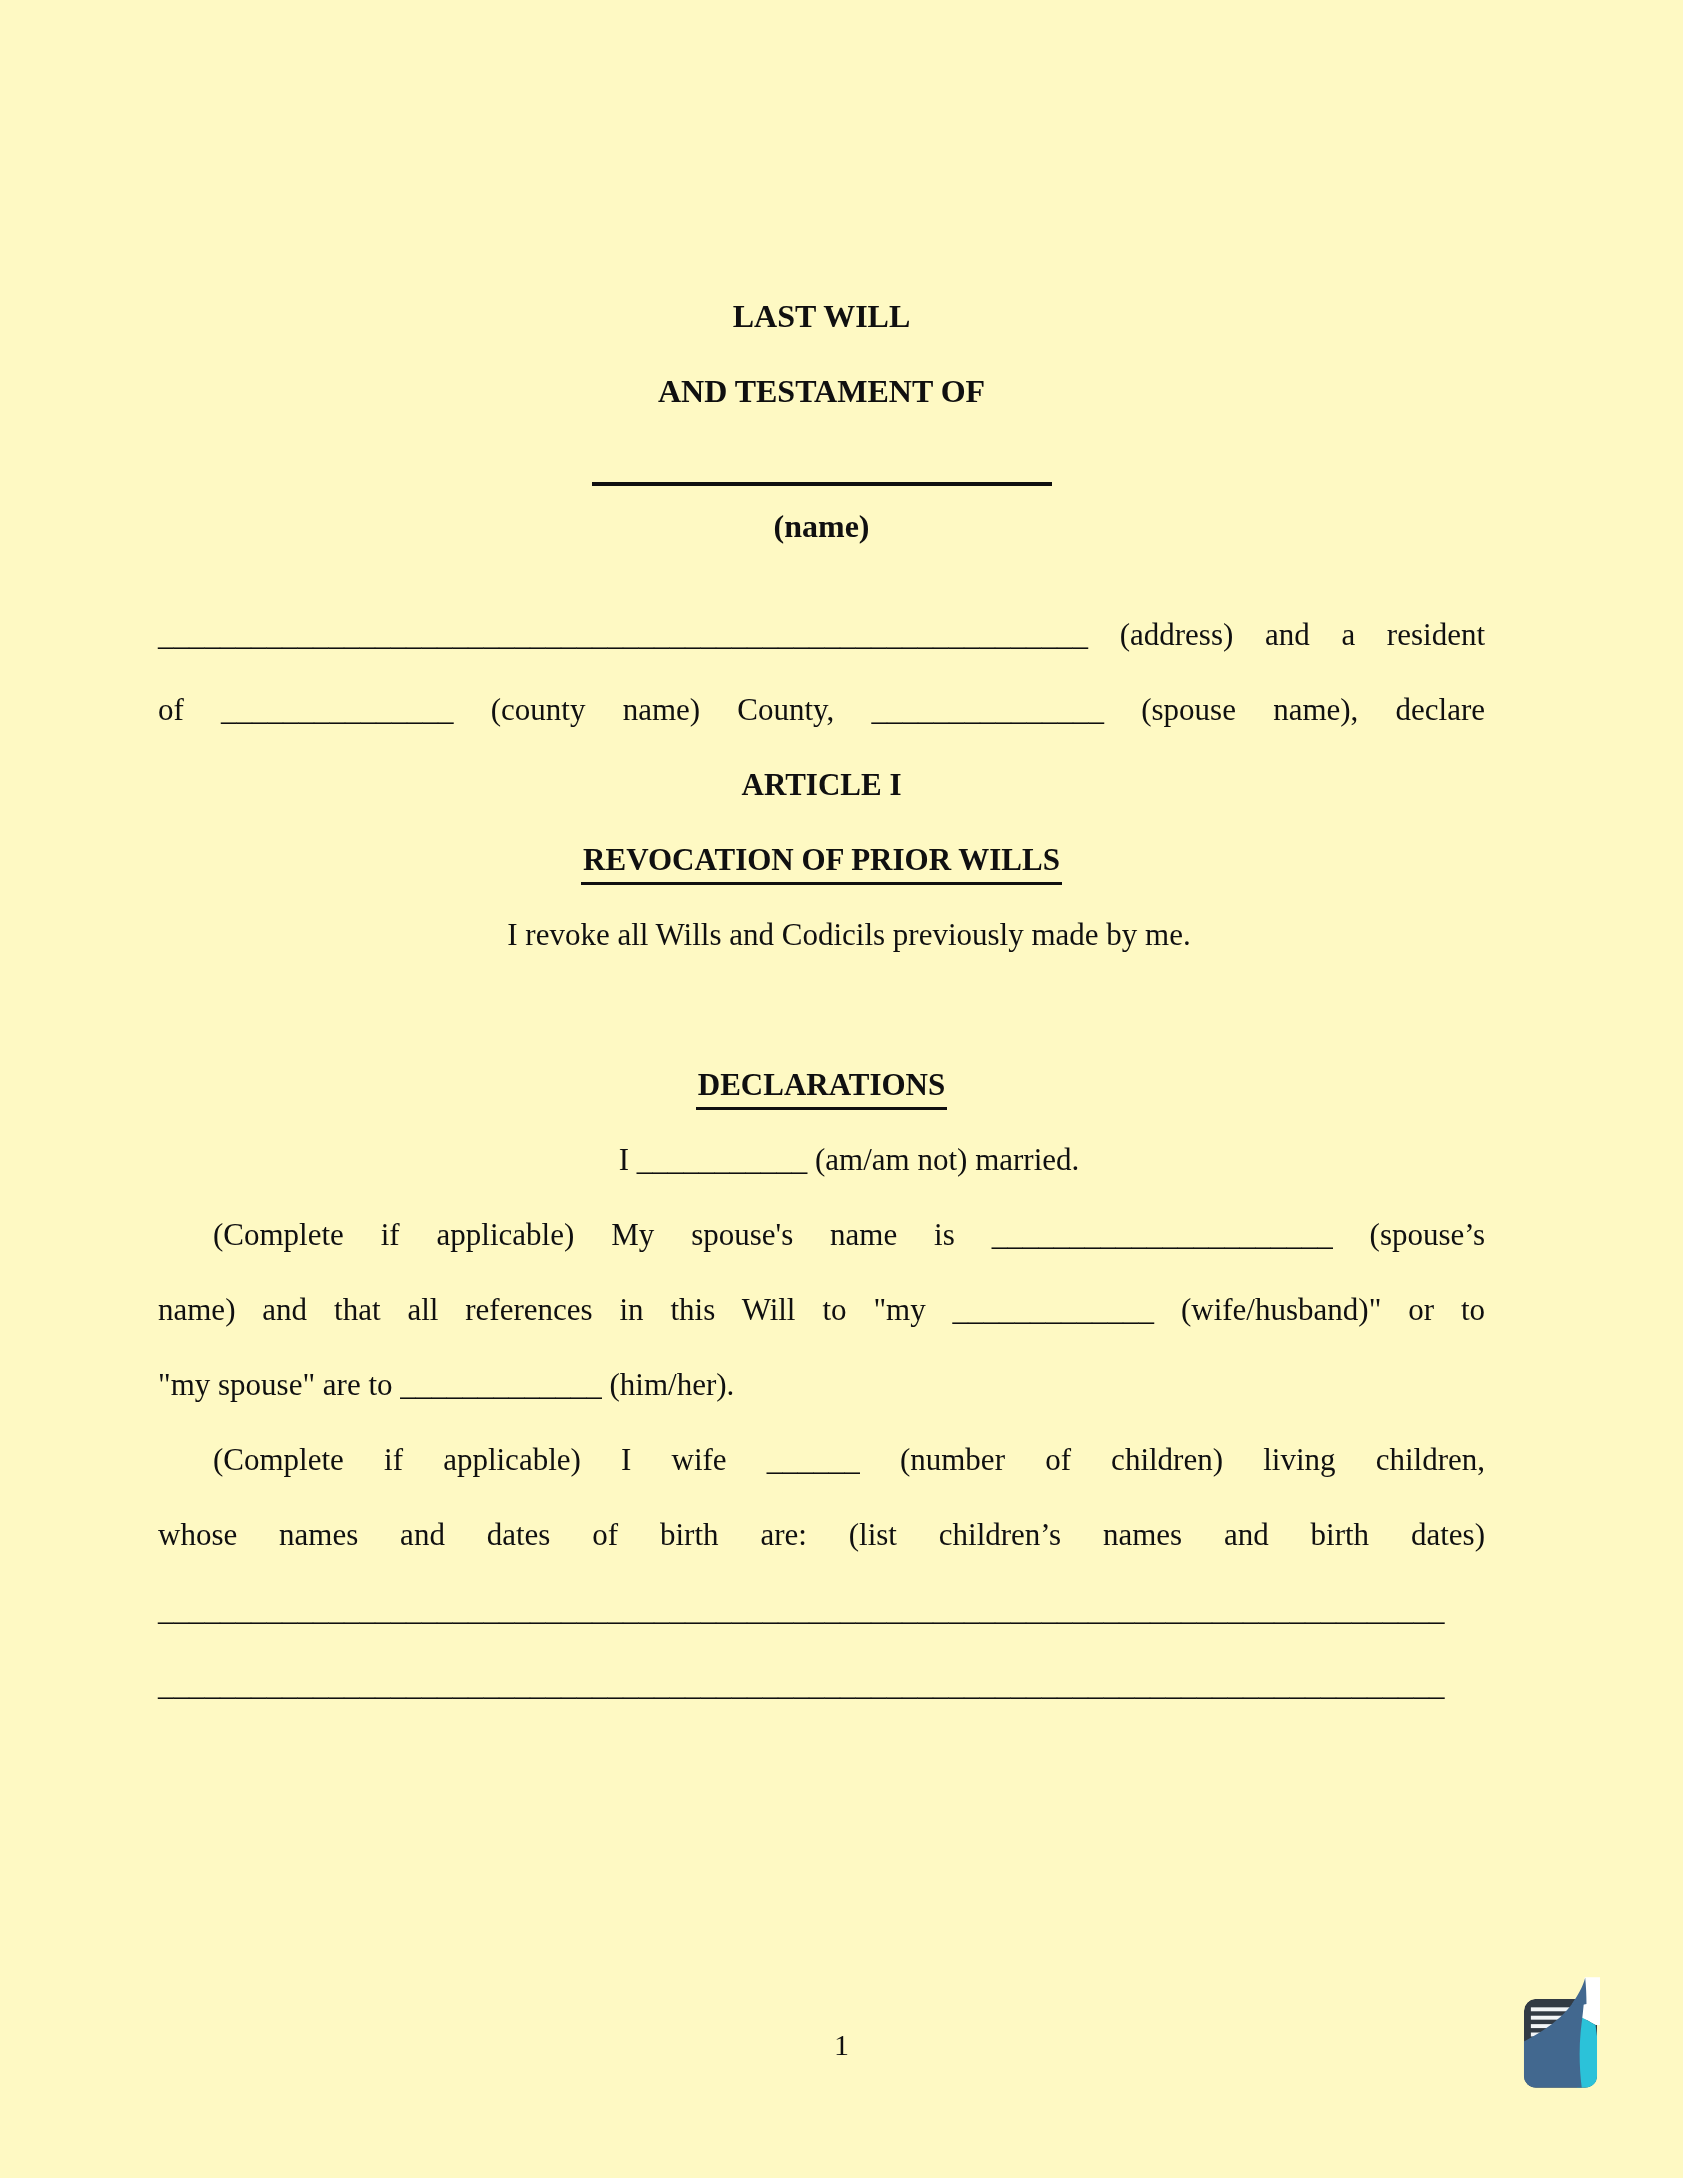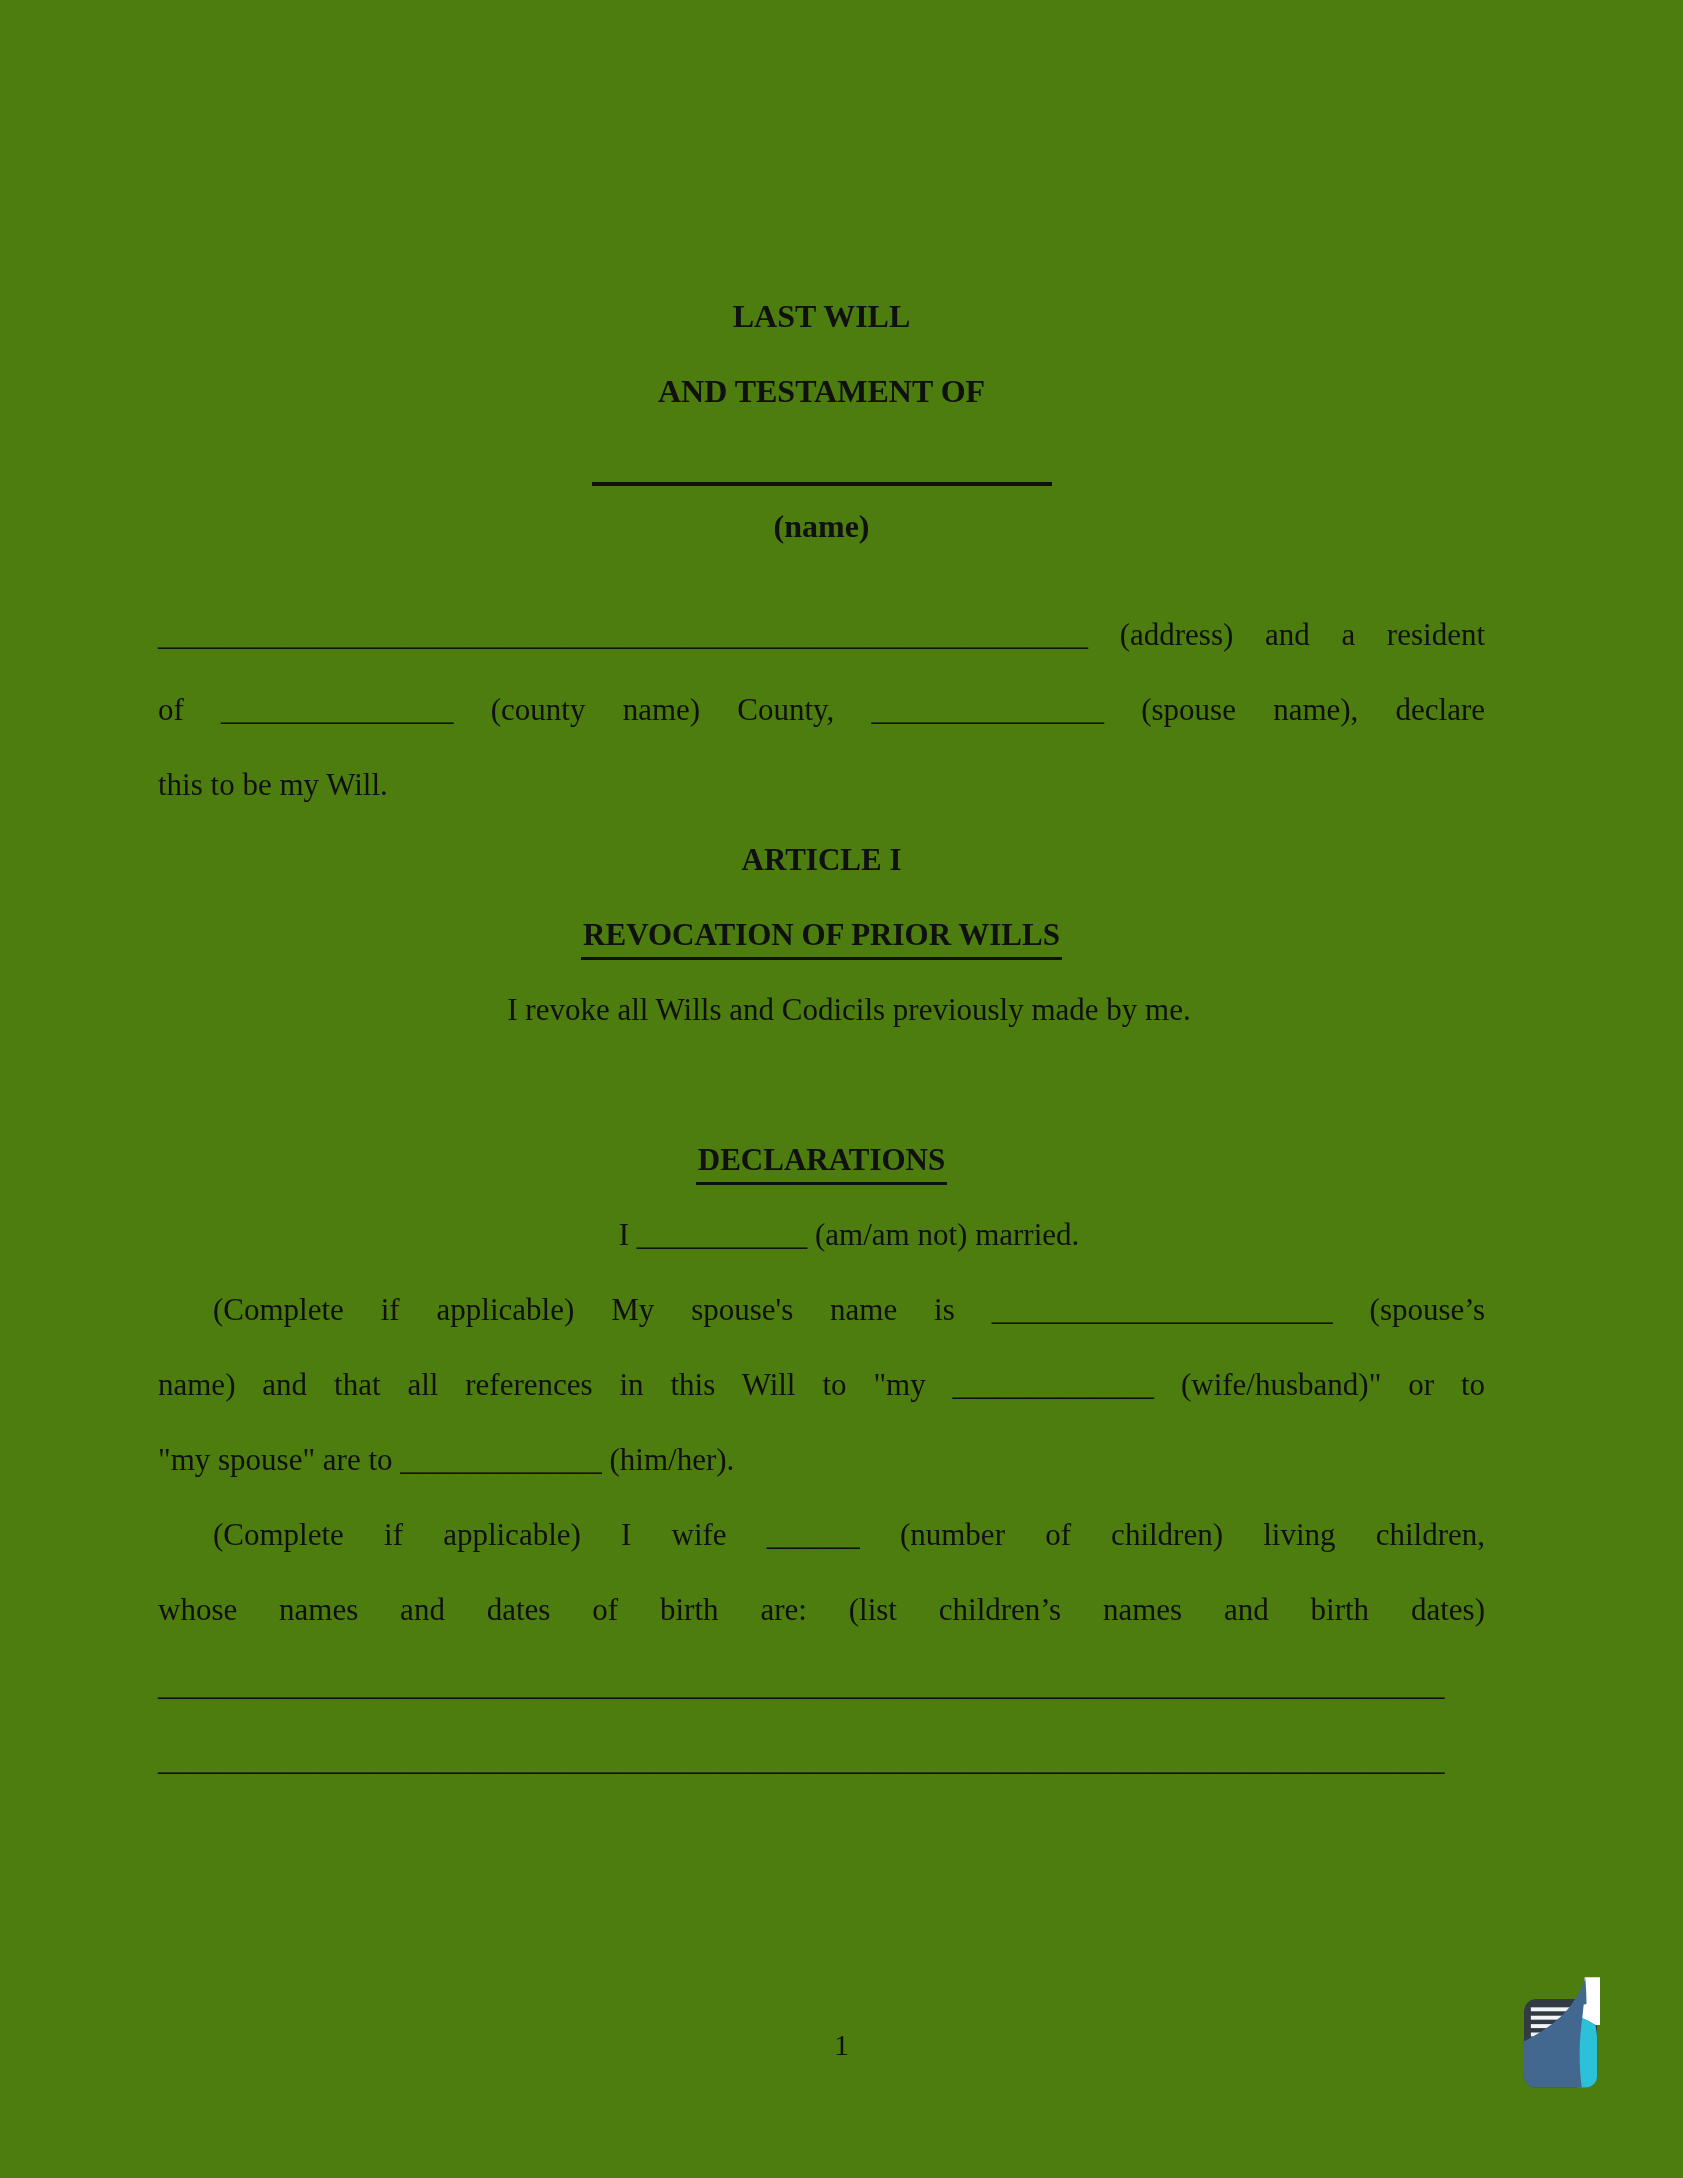--- a/index.html
+++ b/index.html
@@ -1,19 +1,19 @@
 <!DOCTYPE html>
 <html><head>
 <meta charset="utf-8">
 <style>
   html,body{margin:0;padding:0;background:#ffffff;}
   .page{
     position:relative;
     width:1683px;height:2178px;
-    background:#4d7c0f;
+    background:#fef9c3;
     font-family:"Liberation Serif", serif;
     color:#101010;
     overflow:hidden;
   }
   .content{position:absolute;left:158px;top:279px;width:1327px;}
   .line{font-size:31px;line-height:75px;}
   .title-line{font-size:32px;line-height:75px;}
   .center{text-align:center;}
   .left{text-align:left;}
   .just{text-align:justify;text-align-last:justify;-moz-text-align-last:justify;}
@@ -38,21 +38,20 @@
     <div class="title-block">
       <div class="title-line center b">LAST WILL</div>
       <div class="title-line center b">AND TESTAMENT OF</div>
       <div class="name-rule"></div>
       <div class="title-line center b i name-label">(name)</div>
     </div>
 
     <div class="body-block">
         <div class="line just"><span>____________________________________________________________</span><span> </span><span class="i">(address)</span><span> and a resident</span></div>
         <div class="line just"><span>of </span><span>_______________</span><span> </span><span class="i">(county name)</span><span> County, </span><span>_______________</span><span> </span><span class="i">(spouse name)</span><span>, declare</span></div>
-        <div class="line left"><span>this to be my Will.</span></div>
         <div class="line center b"><span>ARTICLE I</span></div>
         <div class="line center b"><span class="u-wrap"><span>REVOCATION OF PRIOR WILLS</span></span></div>
         <div class="line left indent"><span>I revoke all Wills and Codicils previously made by me.</span></div>
         <div class="line spacer"></div>
         <div class="line center b"><span class="u-wrap"><span>DECLARATIONS</span></span></div>
         <div class="line left indent"><span>I </span><span>___________</span><span> </span><span class="i">(am/am not)</span><span> married.</span></div>
         <div class="line just indent"><span class="i">(Complete if applicable)</span><span> My spouse's name is </span><span>______________________</span><span> </span><span class="i">(spouse’s</span></div>
         <div class="line just"><span class="i">name)</span><span> and that all references in this Will to "my </span><span>_____________</span><span> </span><span class="i">(wife/husband)</span><span>" or to</span></div>
         <div class="line left"><span>"my spouse" are to </span><span>_____________</span><span> </span><span class="i">(him/her)</span><span>.</span></div>
         <div class="line just indent"><span class="i">(Complete if applicable)</span><span> I wife </span><span>______</span><span> </span><span class="i">(number of children)</span><span> living children,</span></div>

